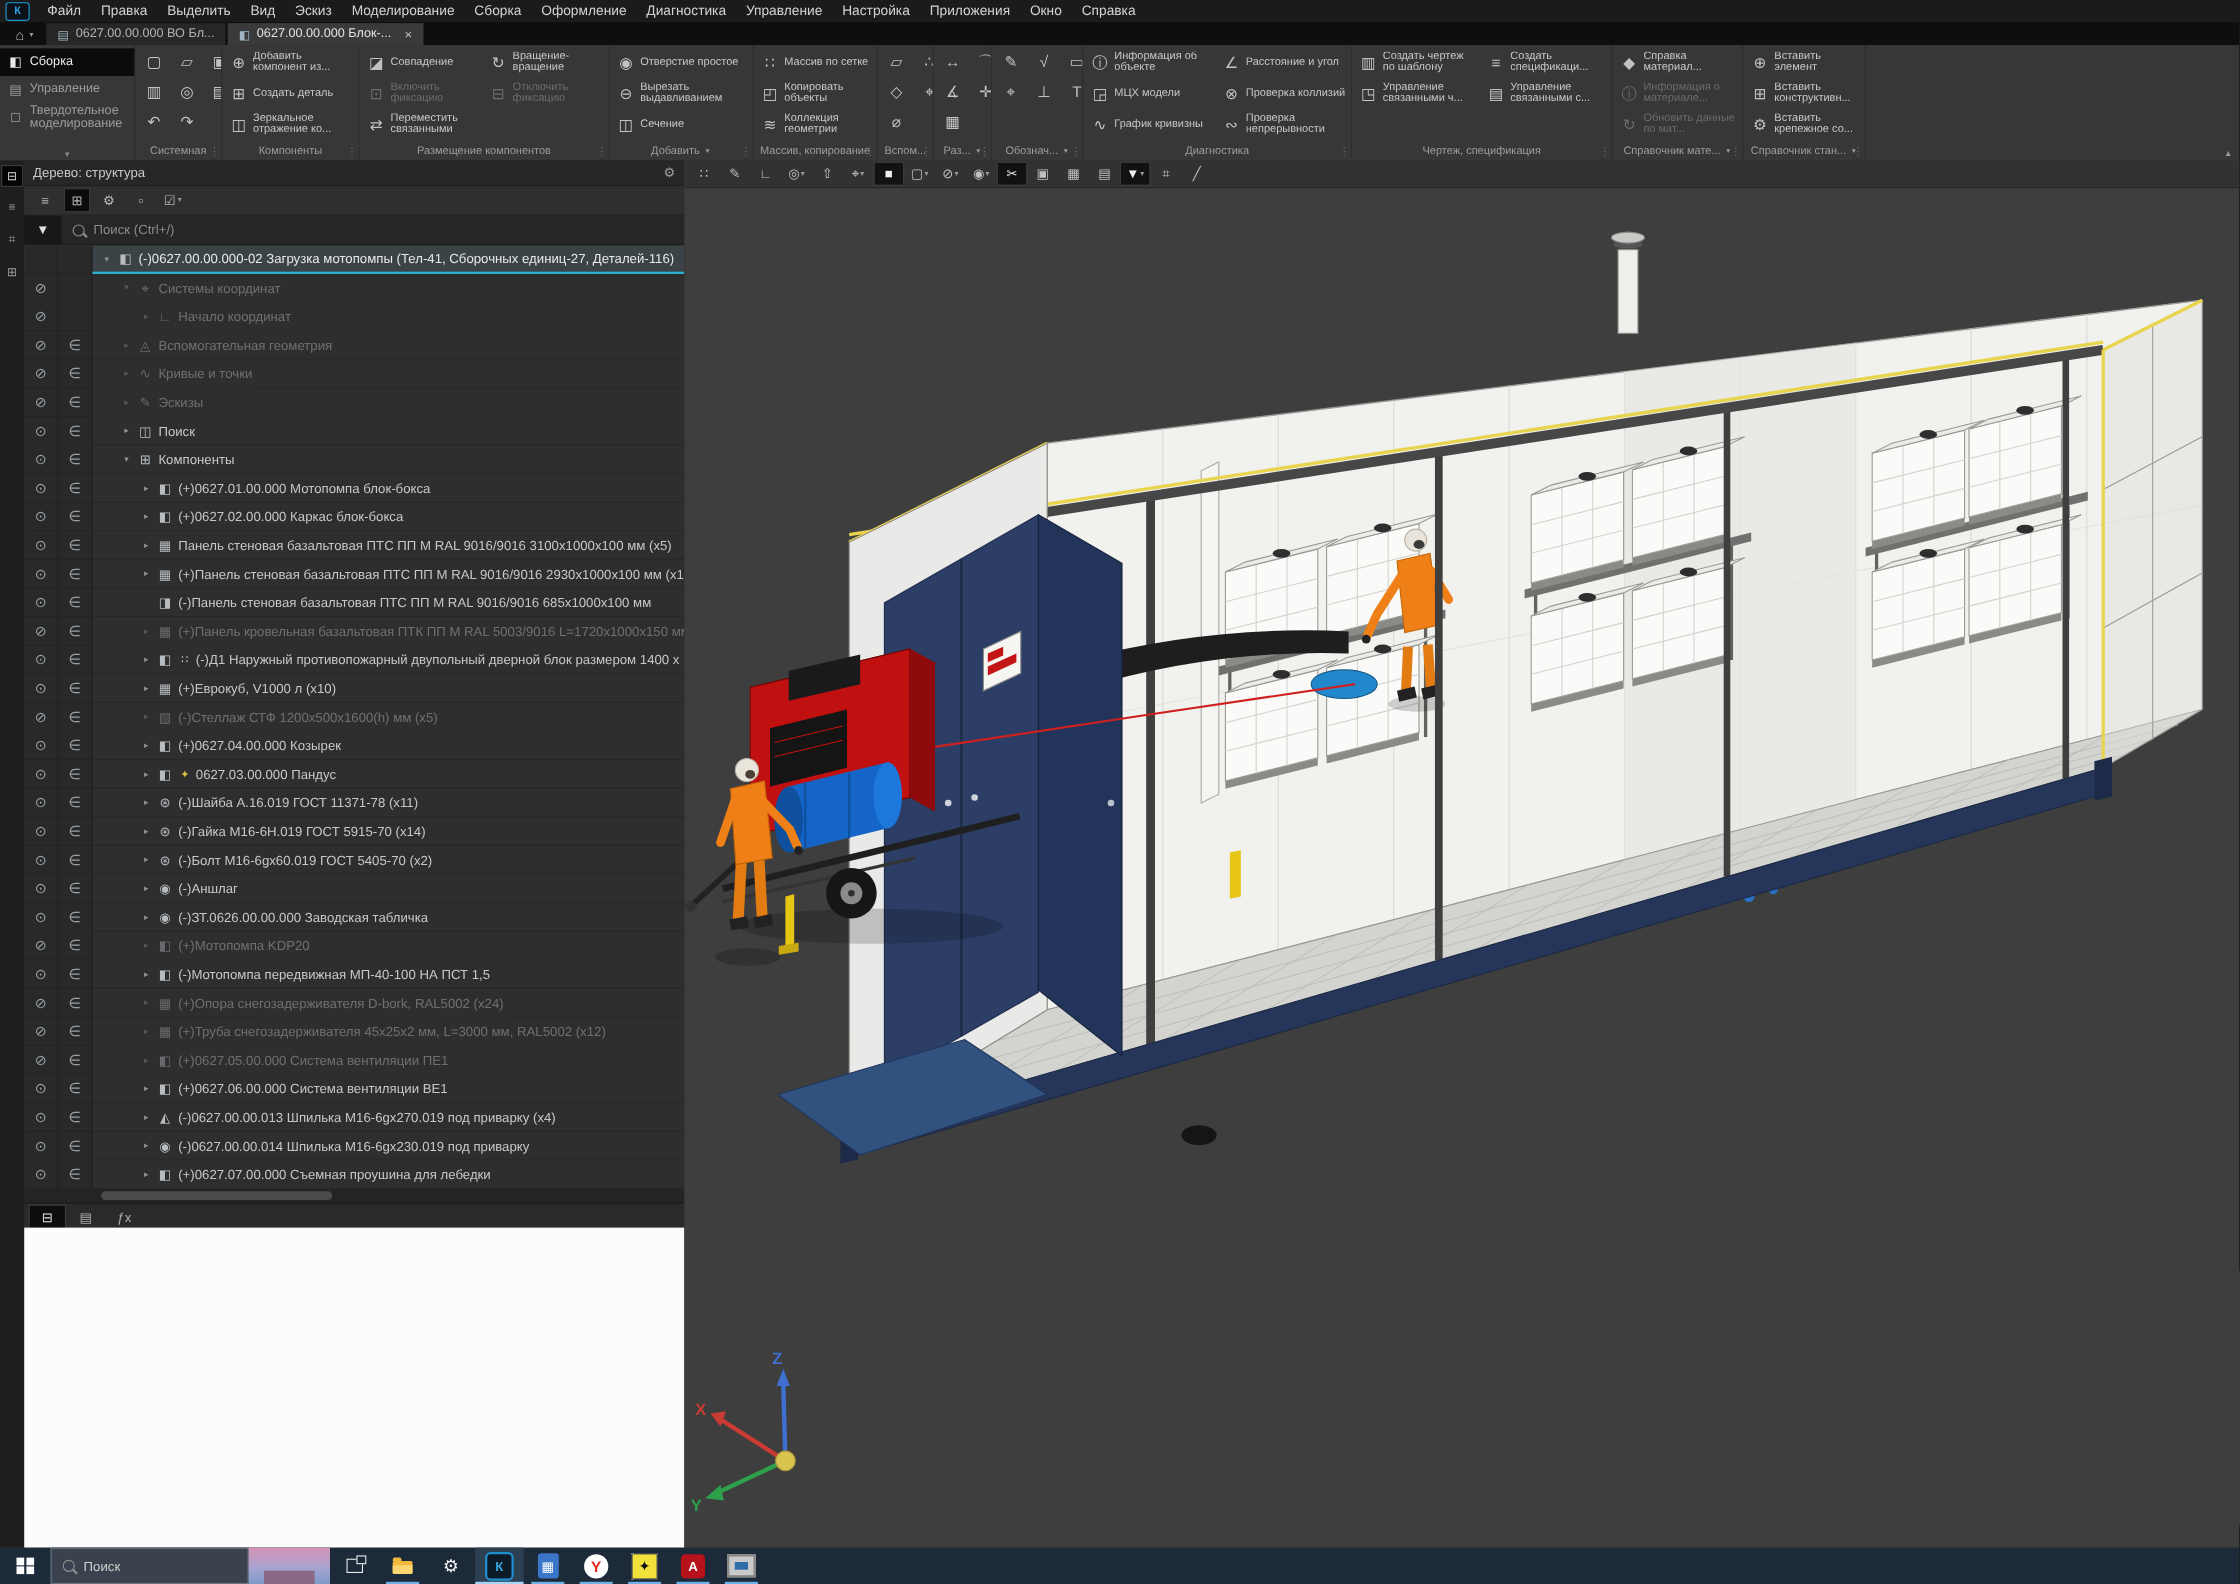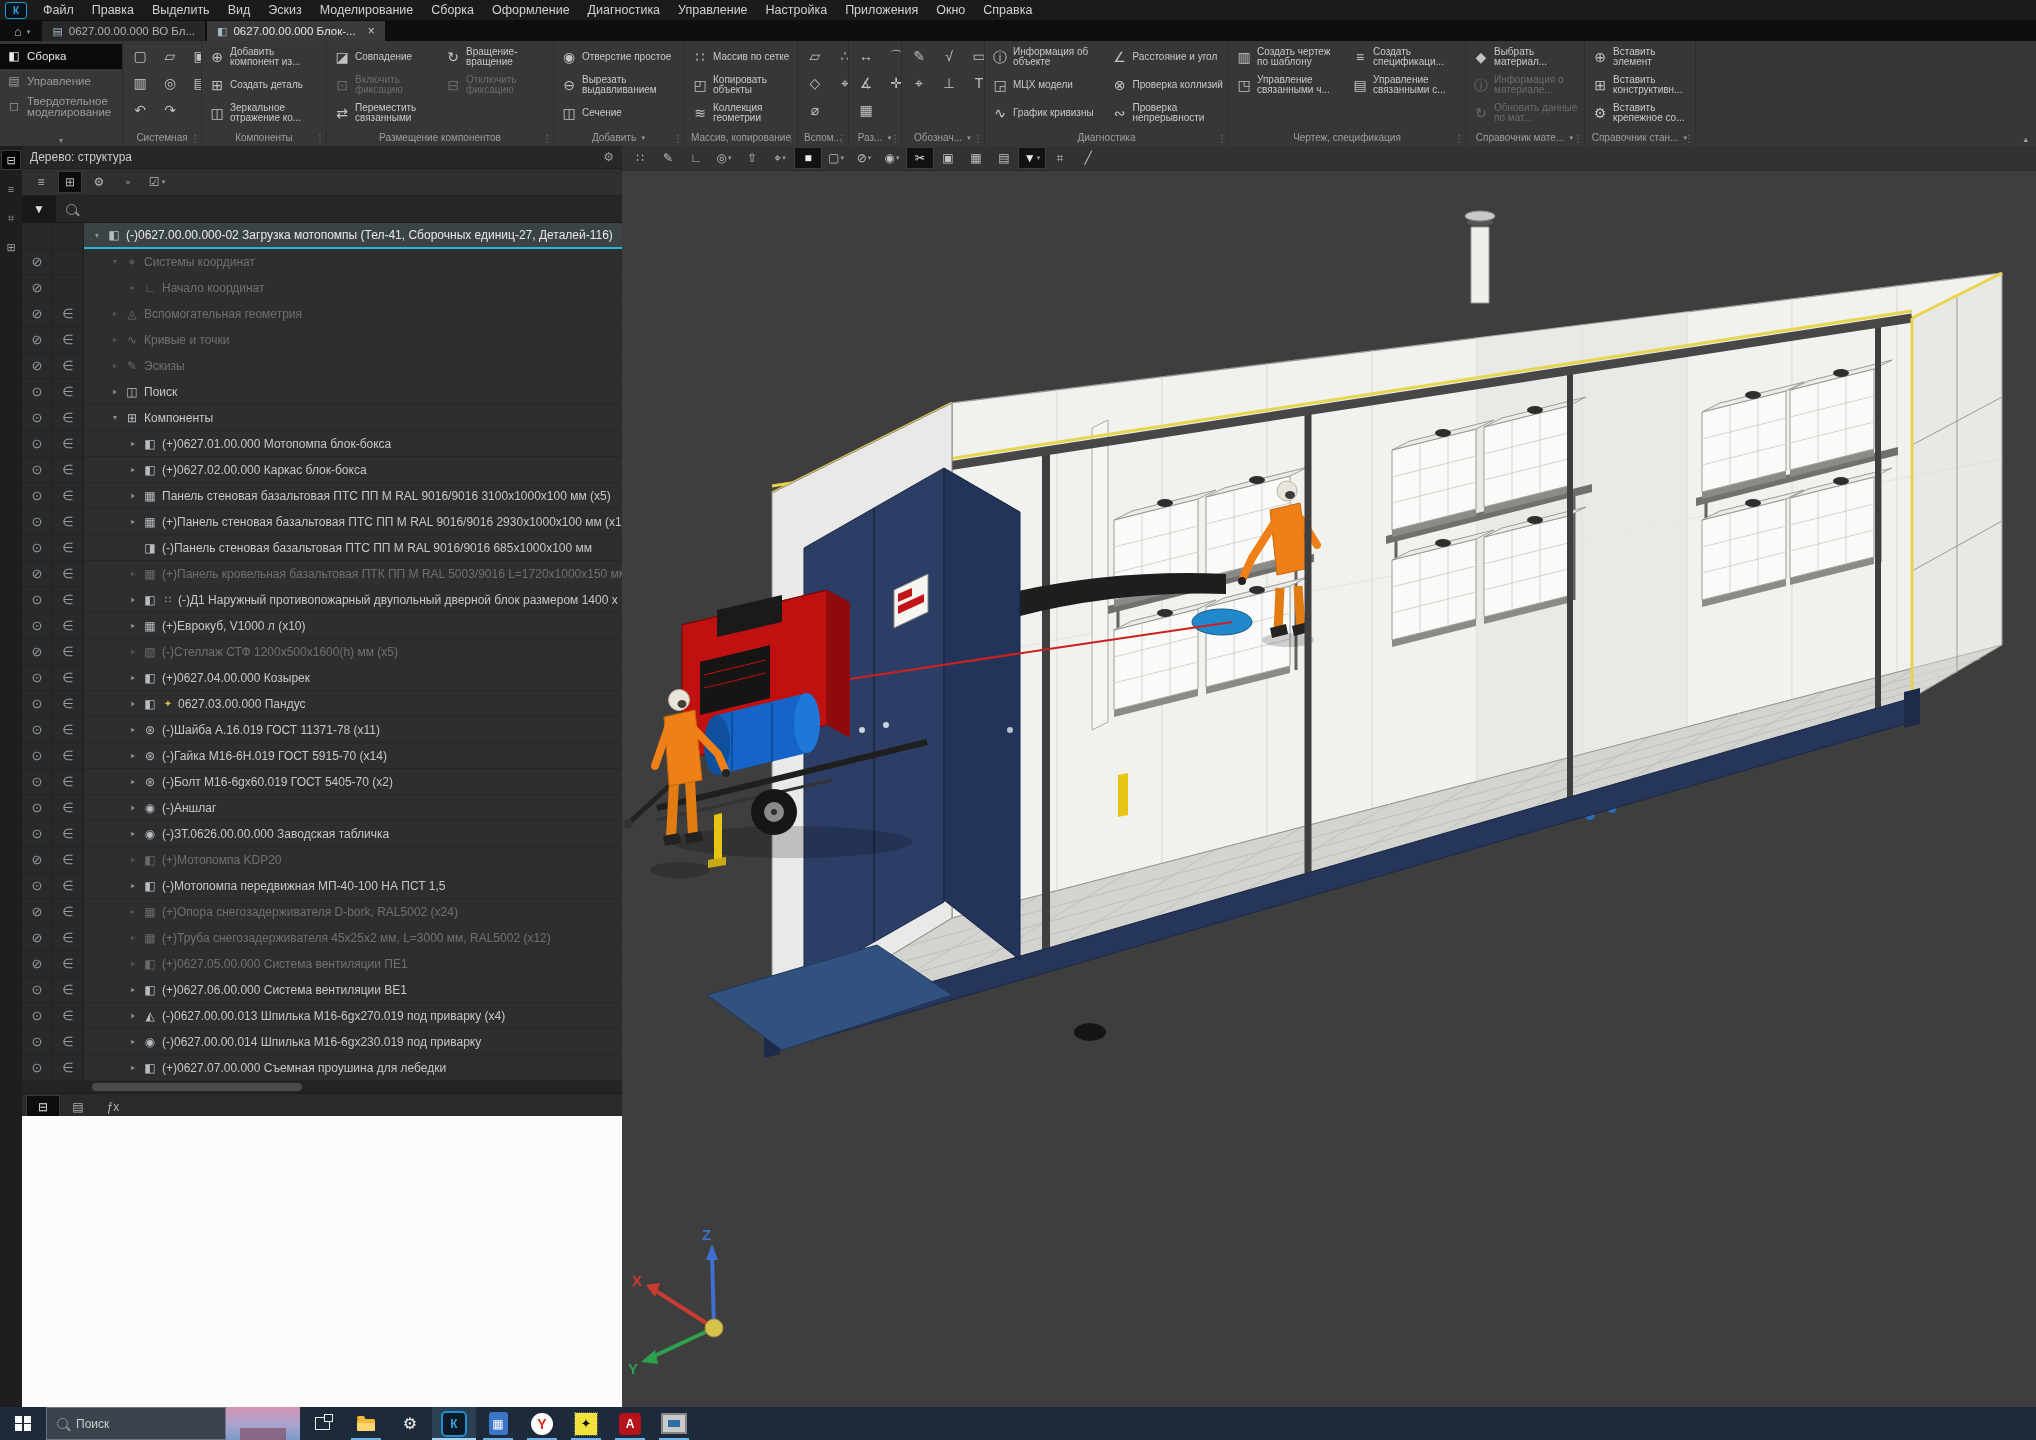--- a/index.html
+++ b/index.html
@@ -458,21 +458,21 @@
           </div>
           <div class="rglabel">
             <span>Чертеж, спецификация</span>
           </div>
         </div>
         <div class="rgroup" style="width: 118px;">
           <div class="rgc">
             <div class="rcol">
               <div class="rbtn">
                 <span class="i">◆</span>
-                <span class="lbl">Выбрать материал...</span>
+                <span class="lbl">Справка материал...</span>
               </div>
               <div class="rbtn d">
                 <span class="i">ⓘ</span>
                 <span class="lbl">Информация о материале...</span>
               </div>
               <div class="rbtn d">
                 <span class="i">↻</span>
                 <span class="lbl">Обновить данные по мат...</span>
               </div>
             </div>
@@ -522,20 +522,21 @@
     <div class="tree-toolbar" id="tree-toolbar">
         <div class="tt-icon">≡</div>
         <div class="tt-icon active">⊞</div>
         <div class="tt-icon">⚙</div>
         <div class="tt-icon">▫</div>
         <div class="tt-icon">☑<span class="caret">▾</span></div>
       </div>
     <div class="tree-search">
       <div class="funnel">▼</div>
       <span class="mag"></span>
+      <input placeholder="Поиск (Ctrl+/)" style="">
     </div>
     <div class="tree-rows" id="tree-rows">
         <div class="trow sel">
           <div class="tcell"></div>
           <div class="tcell"></div>
           <div class="tbody" style="padding-left: 8px;">
             <span class="arr">▾</span>
             <span class="nicon">◧</span>
             <span>(-)0627.00.00.000-02 Загрузка мотопомпы (Тел-41, Сборочных единиц-27, Деталей-116)</span>
           </div>

